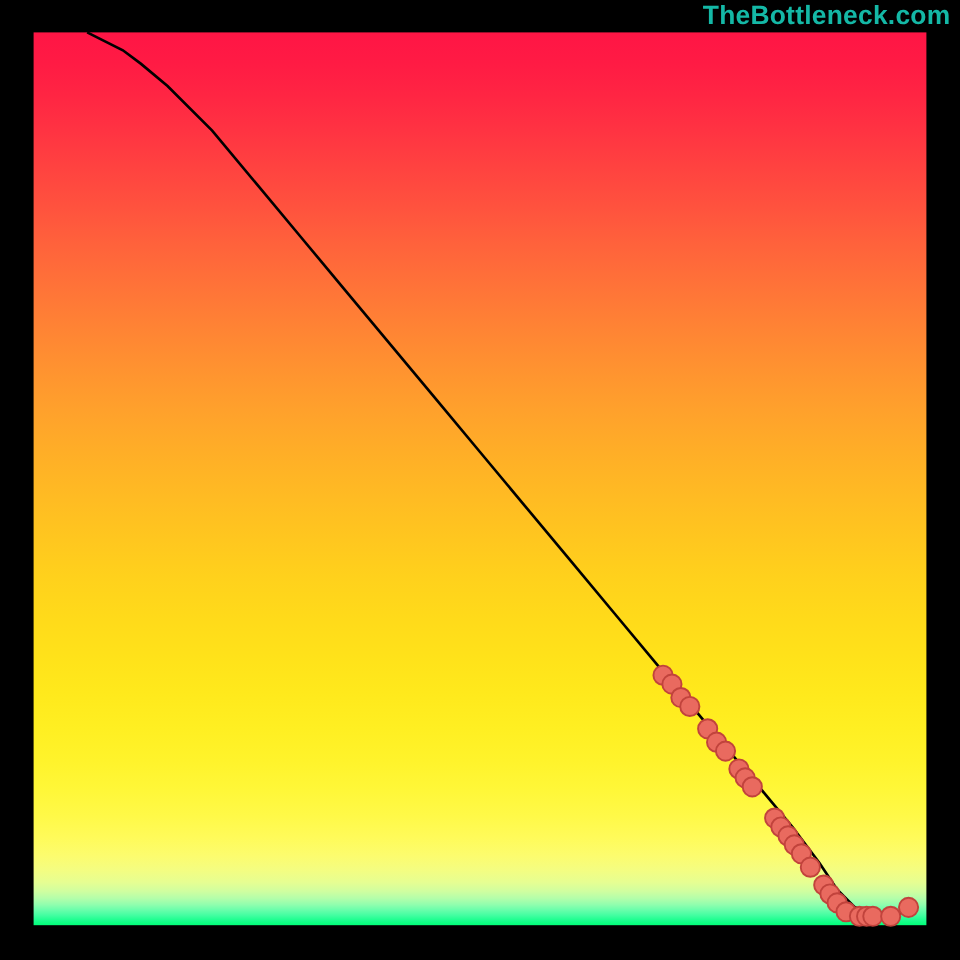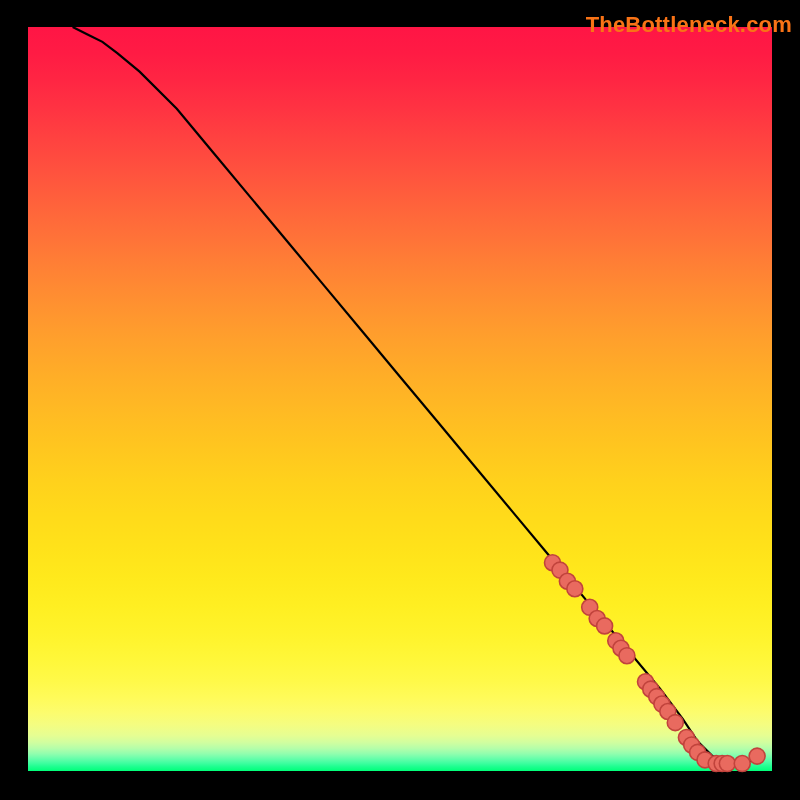--- a/index.html
+++ b/index.html
@@ -12,23 +12,23 @@
     font-family: Arial, Helvetica, sans-serif;
   }
   .stage {
     position: relative;
     width: 800px;
     height: 800px;
     background: #000;
   }
   .attribution {
     position: absolute;
-    top: 12px;
+    top: 0;
     right: 8px;
-    color: #f97316;
+    color: #14b8a6;
     font-size: 22px;
     font-weight: 600;
     letter-spacing: 0.2px;
     z-index: 4;
   }
   svg.plot {
     position: absolute;
     left: 0;
     top: 0;
     width: 800px;

